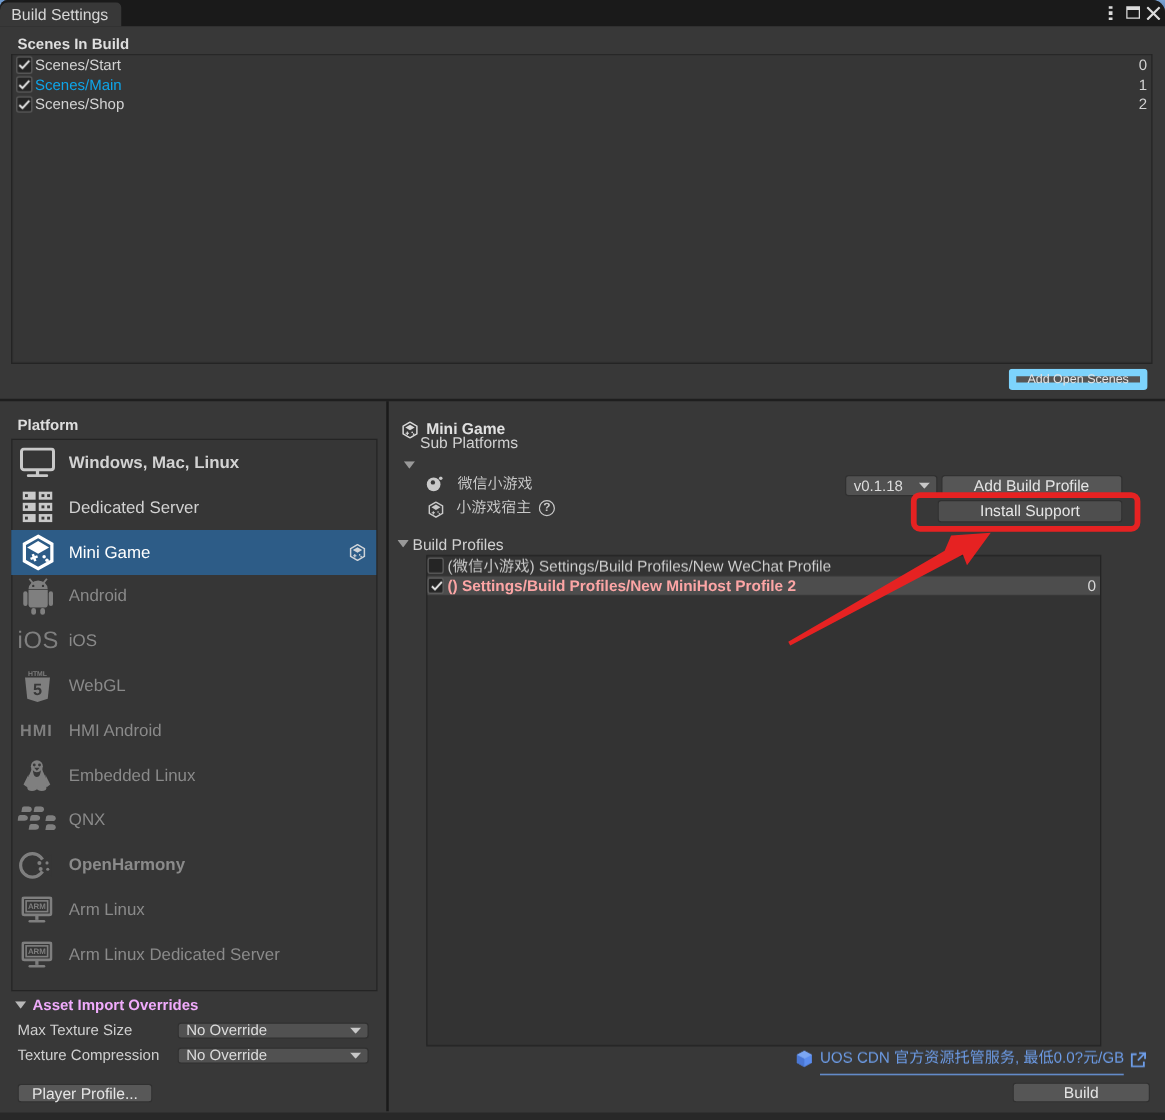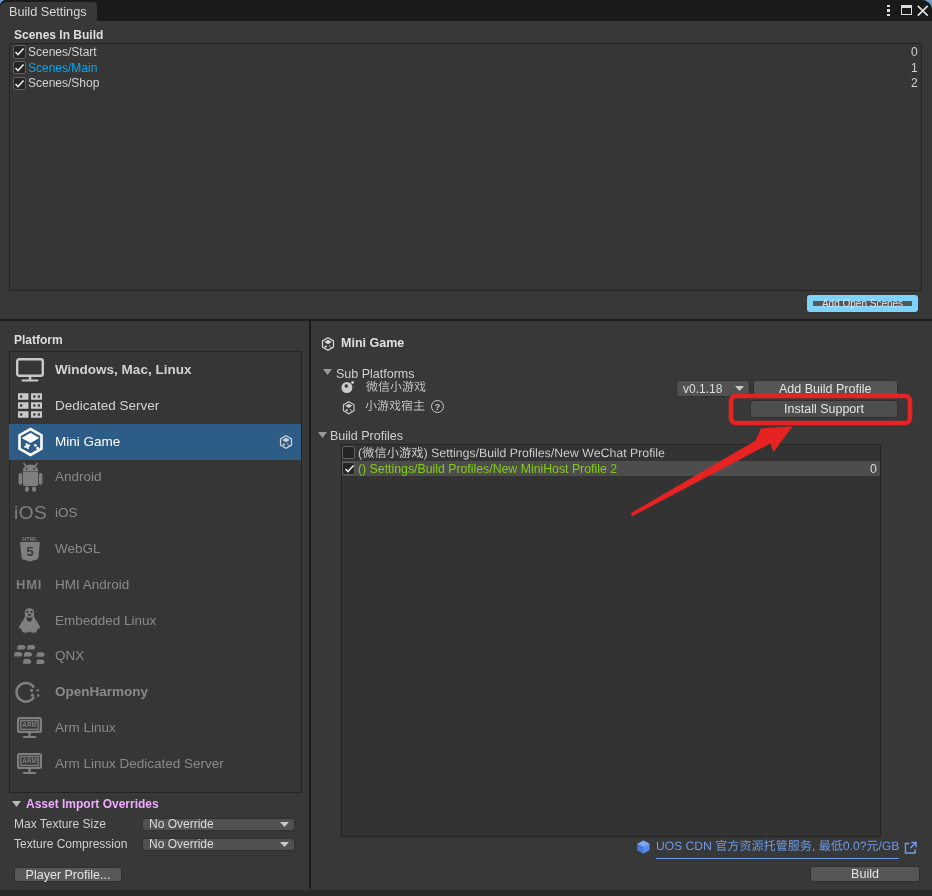--- a/index.html
+++ b/index.html
@@ -168,21 +168,21 @@
 <path d="M14 1.5 L25 7.8 L25 20.2 L14 26.5 L3 20.2 L3 7.8 Z" fill="none" stroke="#d8d8d8" stroke-width="2.4"></path>
 <path d="M14 5.5 L21.5 10 L14 14.5 L6.5 10 Z" fill="#d8d8d8"></path>
 <path d="M8.8 16.5 l0 1.8 l-1.8 0 l0 1.8 l1.8 0 l0 1.8 l1.8 0 l0 -1.8 l1.8 0 l0 -1.8 l-1.8 0 l0 -1.8 Z" fill="#d8d8d8"></path>
 <circle cx="17.5" cy="17.8" r="1.3" fill="#d8d8d8"></circle>
       <circle cx="19.8" cy="20.6" r="1.3" fill="#d8d8d8"></circle>
     </svg>
     <div style="position:absolute;left:340.5px;top:334px;height:18px;line-height:18px;font-size:12.5px;font-weight:bold;color:#e0e0e0;letter-spacing:0;white-space:nowrap;will-change:transform">Mini Game</div>
     <svg style="position:absolute;left:322.5px;top:369px" width="9" height="6">
       <path d="M0 0 L9 0 L4.5 6 Z" fill="#999"></path>
     </svg>
-    <div style="position:absolute;left:336px;top:365px;height:18px;line-height:18px;font-size:12.5px;font-weight:normal;color:#d0d0d0;letter-spacing:0;white-space:nowrap;will-change:transform">Sub Platforms</div>
+    <div style="position:absolute;left:336px;top:345px;height:18px;line-height:18px;font-size:12.5px;font-weight:normal;color:#d0d0d0;letter-spacing:0;white-space:nowrap;will-change:transform">Sub Platforms</div>
     <svg style="position:absolute;left:341px;top:380.5px" width="14" height="13" viewBox="0 0 14 13">
 <circle cx="5.9" cy="6.5" r="5.5" fill="#c9c9c9"></circle>
 <circle cx="5.3" cy="4.9" r="1.75" fill="#383838"></circle>
 <circle cx="11.6" cy="1.5" r="1.4" fill="#c9c9c9"></circle>
     </svg>
     <div style="position:absolute;left:365.5px;top:379.9px"><svg width="60" height="14" viewBox="0 0 60 14" fill="#c8c8c8">
         <use href="#q0" transform="translate(0.0,10.9) scale(0.01200,-0.01200)"></use>
         <use href="#q1" transform="translate(12.0,10.9) scale(0.01200,-0.01200)"></use>
         <use href="#q2" transform="translate(24.0,10.9) scale(0.01200,-0.01200)"></use>
         <use href="#q3" transform="translate(36.0,10.9) scale(0.01200,-0.01200)"></use>
@@ -261,21 +261,21 @@
         <use href="#q25" transform="translate(291.2,11.1) scale(0.00601,-0.00601)"></use>
         <use href="#q13" transform="translate(294.6,11.1) scale(0.00601,-0.00601)"></use>
         <use href="#q20" transform="translate(297.3,11.1) scale(0.00601,-0.00601)"></use>
         <use href="#q11" transform="translate(300.1,11.1) scale(0.00601,-0.00601)"></use>
       </svg></div>
     <div style="position:absolute;left:342px;top:462.2px;width:13px;height:13px;background:#252525;border:1px solid #606060;border-radius:2px;box-sizing:border-box">
       <svg width="11" height="10" viewBox="0 0 11 10" style="position:absolute;left:0.5px;top:1px">
         <path d="M1.5 5 L4 7.5 L9.5 1.5" stroke="#e8e8e8" stroke-width="1.6" fill="none"></path>
       </svg>
     </div>
-    <div style="position:absolute;left:358px;top:460px;height:18px;line-height:18px;font-size:12.3px;font-weight:normal;color:#84cc16;letter-spacing:0;white-space:nowrap;will-change:transform">() Settings/Build Profiles/New MiniHost Profile 2</div>
+    <div style="position:absolute;left:358px;top:460px;height:18px;line-height:18px;font-size:12.3px;font-weight:bold;color:#fca5a5;letter-spacing:0;white-space:nowrap;will-change:transform">() Settings/Build Profiles/New MiniHost Profile 2</div>
     <div style="position:absolute;right:55.5px;top:460px;height:18px;line-height:18px;font-size:12.3px;color:#d8d8d8;white-space:nowrap;will-change:transform">0</div>
     <svg style="position:absolute;left:636px;top:840px" width="15" height="14" viewBox="0 0 28 28">
 <path d="M14 1 L26 7.5 L26 20.5 L14 27 L2 20.5 L2 7.5 Z" fill="#5b8def"></path>
 <path d="M14 1 L26 7.5 L14 14 L2 7.5 Z" fill="#7ba6f2"></path>
 <path d="M14 14 L14 27 L2 20.5 L2 7.5 Z" fill="#4a77d4"></path>
     </svg>
     <div style="position:absolute;left:656px;top:839.1px;border-bottom:1px solid #6e9eea;padding-bottom:0px"><svg width="243" height="15" viewBox="0 0 243 15" fill="#6e9eea">
         <use href="#q32" transform="translate(0.0,11.0) scale(0.00591,-0.00591)"></use>
         <use href="#q33" transform="translate(8.7,11.0) scale(0.00591,-0.00591)"></use>
         <use href="#q10" transform="translate(18.1,11.0) scale(0.00591,-0.00591)"></use>

